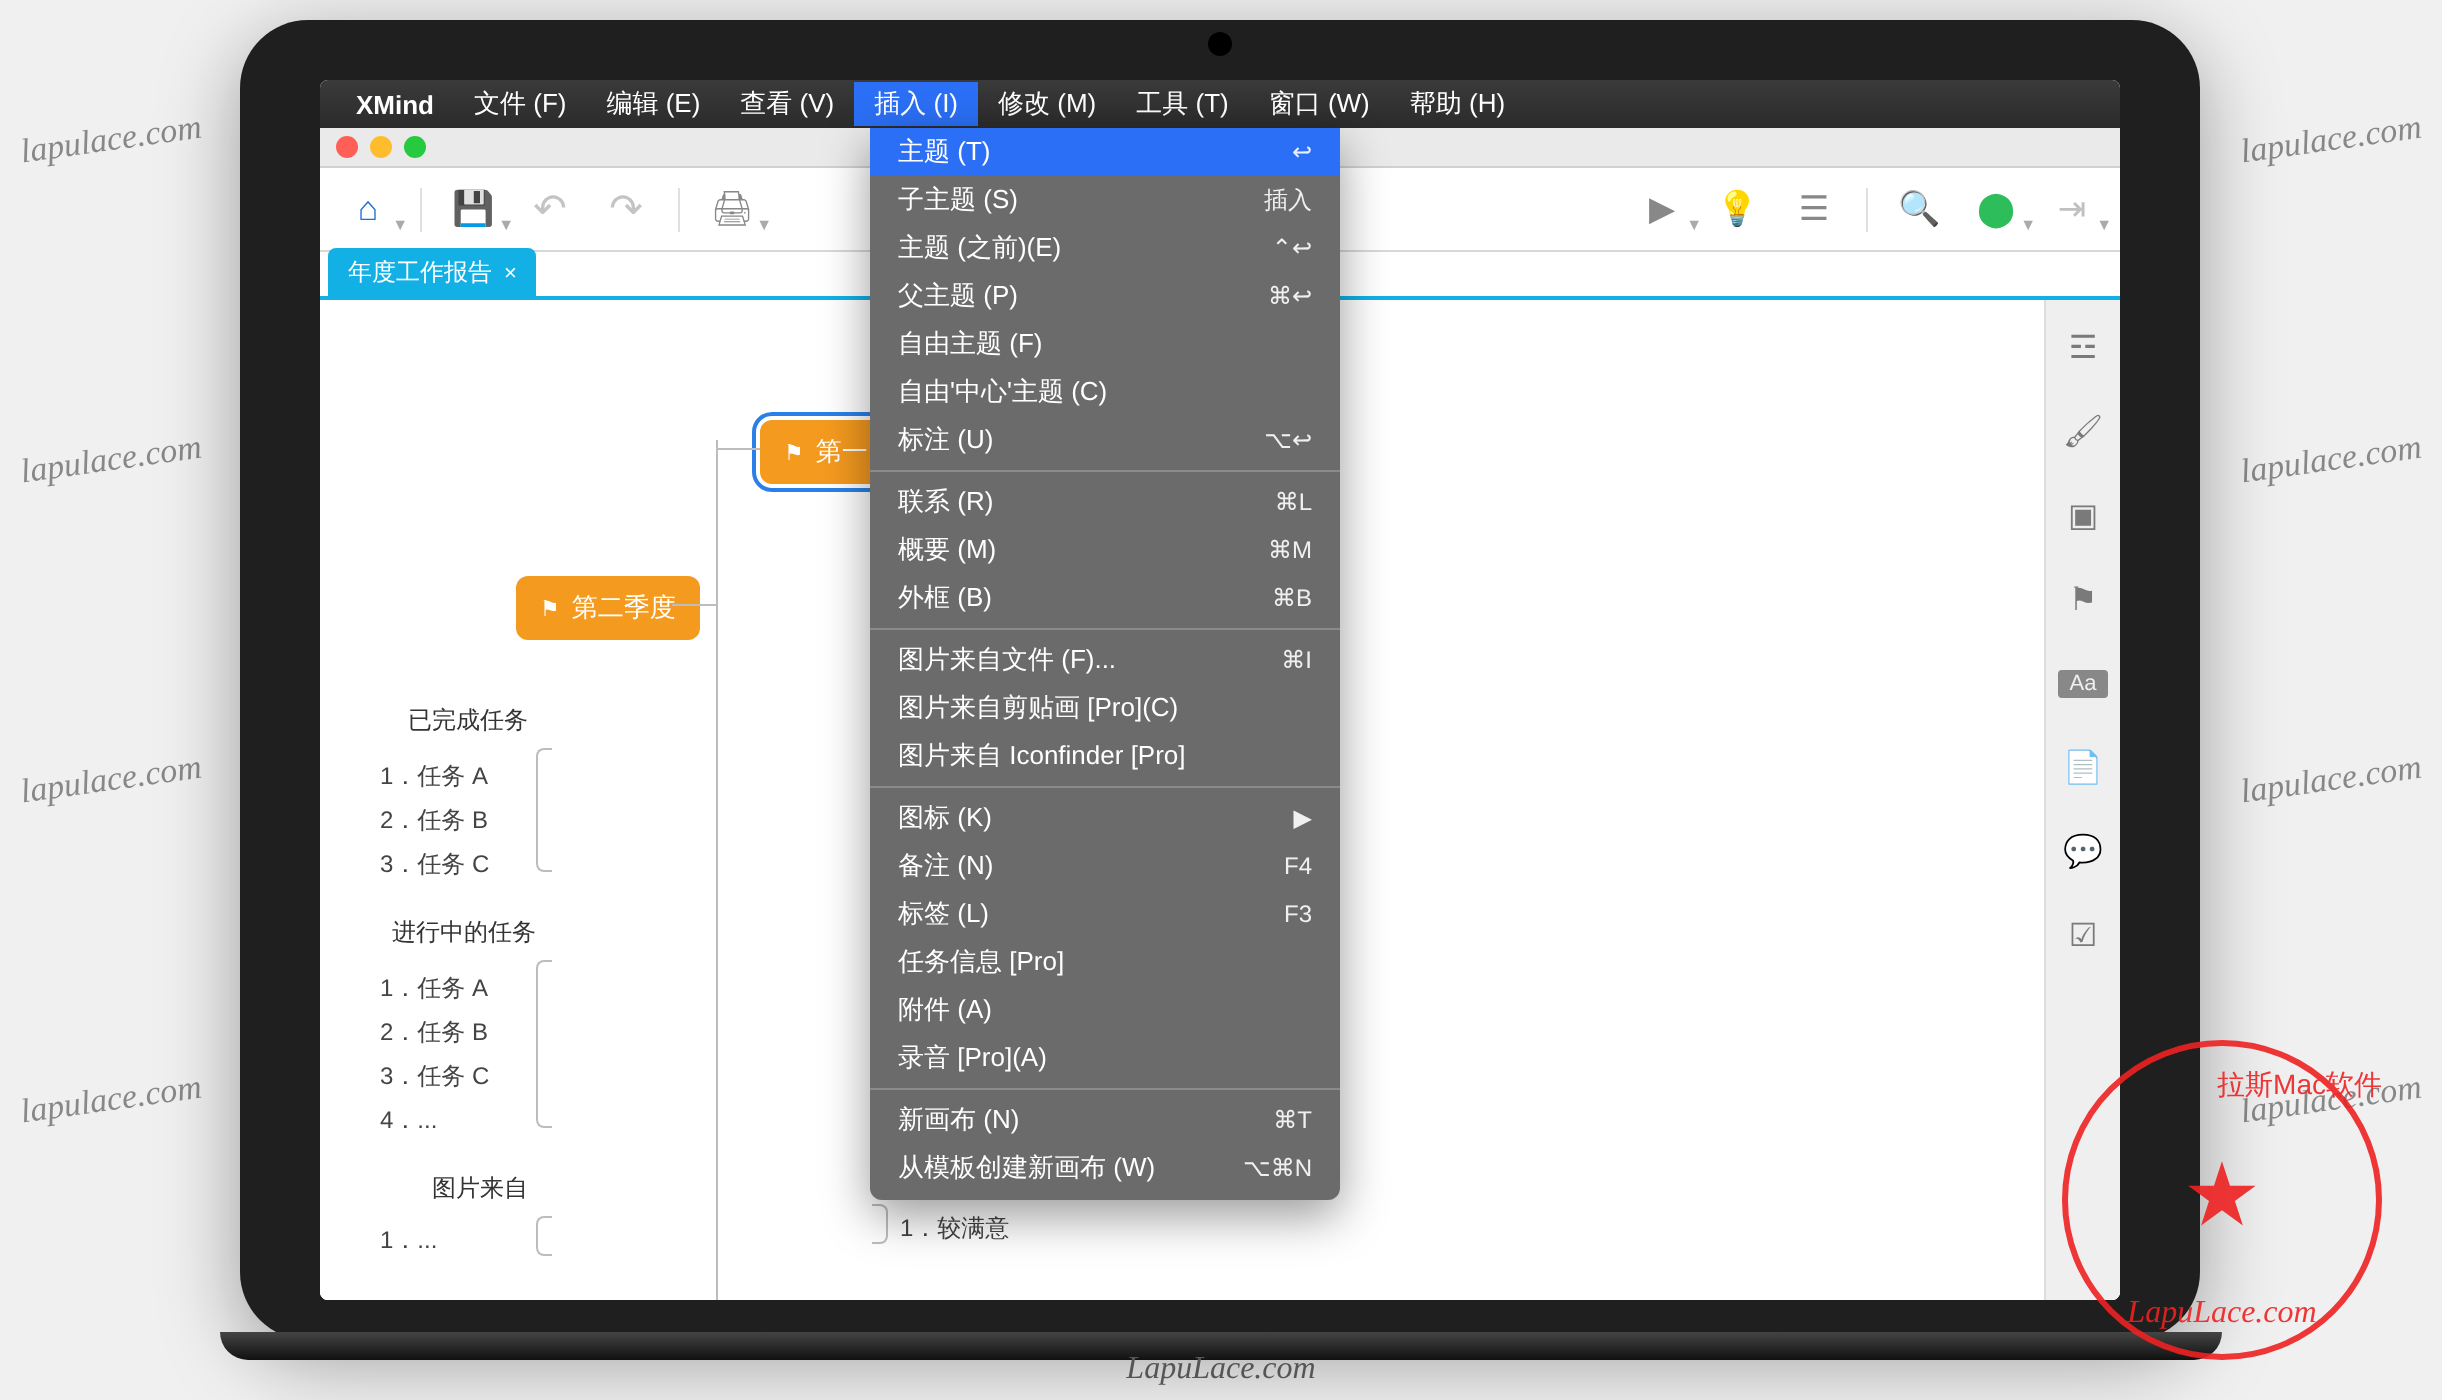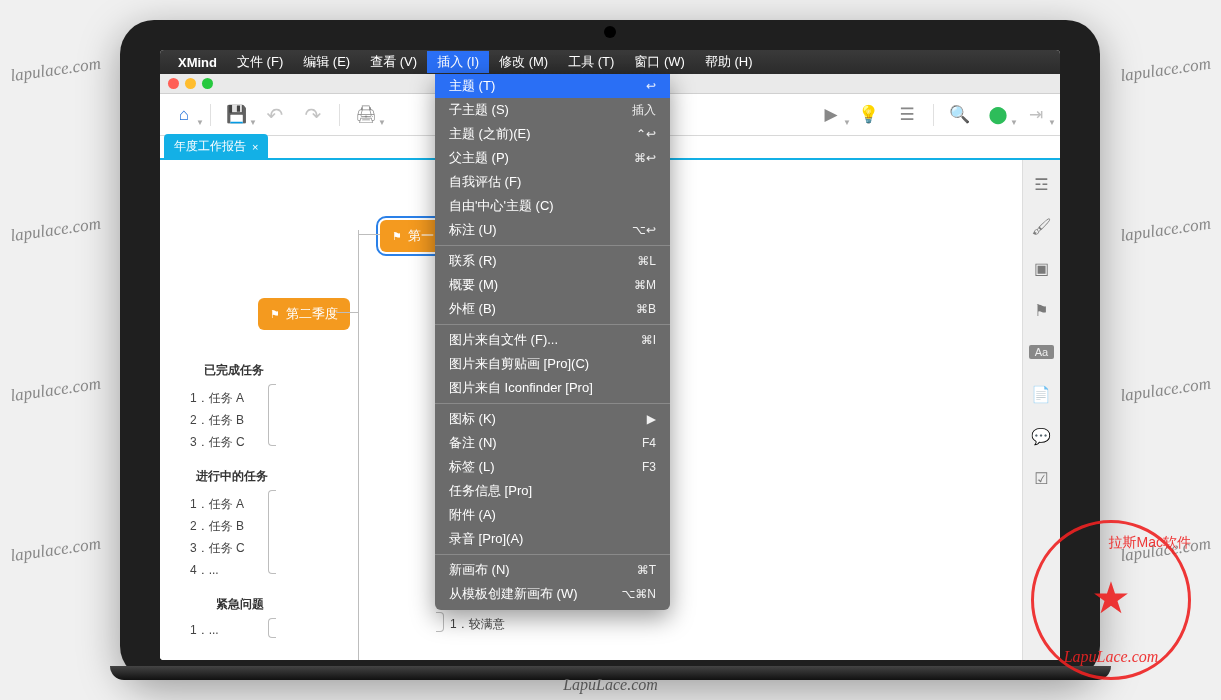--- a/index.html
+++ b/index.html
@@ -2,21 +2,21 @@
 <html><head>
 <meta charset="utf-8">
 <style>
 * { margin:0; padding:0; box-sizing:border-box; font-family: -apple-system, "Helvetica Neue", Arial, sans-serif; }
 body { width:1221px; height:700px; background:#f0f0f0; position:relative; overflow:hidden; }
 
 
 .wm { position:absolute; color:#888; font-size:17px; font-style:italic; font-family:Georgia,serif; transform:rotate(-8deg); pointer-events:none; z-index:1; }
 
 
-.laptop { position:absolute; left:120px; top:20px; width:980px; height:660px; background:#1f1f1f; border-radius:34px; padding:30px 40px 12px 40px; box-shadow:0 10px 40px rgba(0,0,0,.35); z-index:2; }
+.laptop { position:absolute; left:120px; top:10px; width:980px; height:660px; background:#1f1f1f; border-radius:34px; padding:30px 40px 12px 40px; box-shadow:0 10px 40px rgba(0,0,0,.35); z-index:2; }
 .screen { width:100%; height:610px; background:#fff; border-radius:4px; overflow:hidden; position:relative; display:flex; flex-direction:column; }
 .laptop-bottom { position:absolute; left:20px; right:20px; bottom:-6px; height:28px; background:linear-gradient(#2b2b2b,#0f0f0f); border-radius:0 0 60px 60px/0 0 30px 30px; z-index:1;}
 .notch { position:absolute; left:50%; top:6px; width:12px; height:12px; border-radius:50%; background:#000; transform:translateX(-50%);}
 
 
 .menubar { height:24px; background:linear-gradient(#3a3a3a,#2b2b2b); display:flex; align-items:center; color:#fff; font-size:13px; padding:0 10px; gap:0; }
 .menubar .apple { font-size:14px; margin-right:8px; }
 .menubar .appname { font-weight:600; margin-right:10px; }
 .menubar .mitem { padding:2px 10px; border-radius:0; cursor:default; }
 .menubar .mitem.active { background:#2a6ff5; }
@@ -49,21 +49,21 @@
 .canvas { flex:1; position:relative; overflow:hidden; background:#fff; }
 .sidepanel { width:38px; background:#efefef; border-left:1px solid #ddd; display:flex; flex-direction:column; align-items:center; padding-top:14px; gap:22px; }
 .sideicon { width:20px; height:20px; color:#7a7a7a; display:flex; align-items:center; justify-content:center; font-size:16px;}
 
 
 .branch { position:absolute; }
 .topic { background:#f49a1f; color:#fff; font-size:13px; padding:7px 12px; border-radius:6px; display:inline-flex; align-items:center; gap:6px; }
 .topic.sel { outline:2px solid #2a80e8; outline-offset:2px; }
 .flag { color:#fff; font-size:11px;}
 .sub { font-size:12px; color:#444; padding:2px 0;}
-.subhead { font-size:12px; color:#333; padding:2px 0; font-weight:700;}
+.subhead { font-size:12px; color:#333; padding:2px 0; font-weight:400;}
 .vline { position:absolute; width:1px; background:#bdbdbd; }
 .hline { position:absolute; height:1px; background:#bdbdbd; }
 .bracket { position:absolute; border-left:1px solid #bdbdbd; border-top:1px solid #bdbdbd; border-bottom:1px solid #bdbdbd; border-radius:4px 0 0 4px; }
 
 
 .dropdown { position:absolute; left:275px; top:24px; width:235px; background:#6b6b6b; color:#fff; font-size:13px; border-radius:0 0 6px 6px; box-shadow:0 8px 24px rgba(0,0,0,.4); z-index:50; padding-bottom:4px;}
 .dropdown .row { display:flex; align-items:center; justify-content:space-between; padding:3px 14px; line-height:18px;}
 .dropdown .row.hi { background:#2a6ff5; }
 .dropdown .sep { height:1px; background:#8a8a8a; margin:3px 0;}
 .shortcut { font-size:12px; opacity:.9; }
@@ -117,21 +117,21 @@
         </div>
     <div class="row">
           <span>主题 (之前)(E)</span>
           <span class="shortcut">⌃↩</span>
         </div>
     <div class="row">
           <span>父主题 (P)</span>
           <span class="shortcut">⌘↩</span>
         </div>
     <div class="row">
-          <span>自我评估 (F)</span>
+          <span>自由主题 (F)</span>
           <span class="shortcut"></span>
         </div>
     <div class="row">
           <span>自由'中心'主题 (C)</span>
           <span class="shortcut"></span>
         </div>
     <div class="row">
           <span>标注 (U)</span>
           <span class="shortcut">⌥↩</span>
         </div>
@@ -274,21 +274,21 @@
             <div class="sub">2．任务 B</div>
           </div>
       <div class="branch" style="left:30px; top:378px">
             <div class="sub">3．任务 C</div>
           </div>
       <div class="branch" style="left:30px; top:400px">
             <div class="sub">4．...</div>
           </div>
 
       <div class="branch" style="left:56px; top:434px">
-        <div class="subhead">紧急问题</div>
+        <div class="subhead">图片来自</div>
       </div>
       <div class="bracket" style="left:108px; top:458px; width:8px; height:20px"></div>
       <div class="branch" style="left:30px; top:460px">
             <div class="sub">1．...</div>
           </div>
 
       <div class="branch" style="left:280px; top:428px">
         <div class="subhead">自我评估</div>
       </div>
       <div class="bracket" style="left:276px; top:452px; width:8px; height:20px; border-left:none; border-right:1px solid #bdbdbd; border-radius:0 4px 4px 0;"></div>

